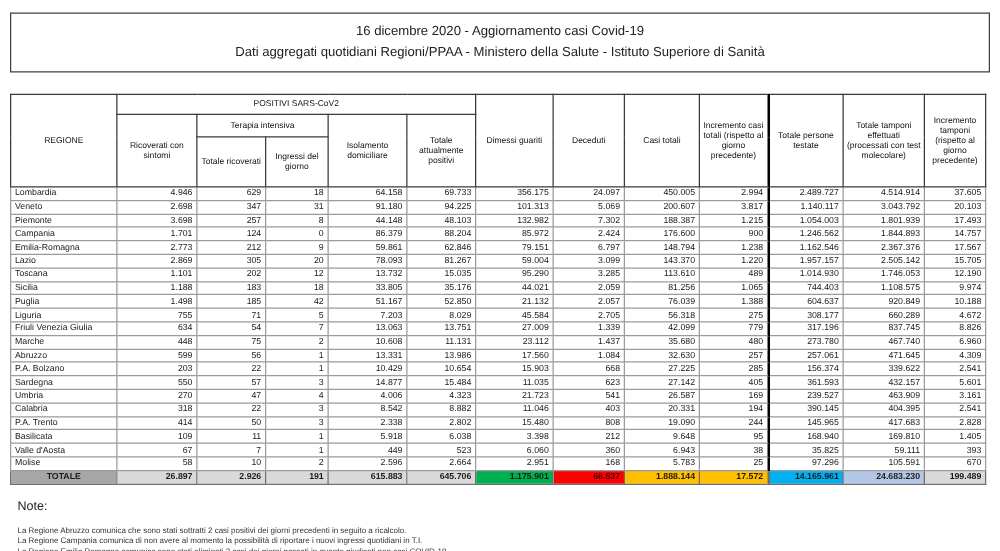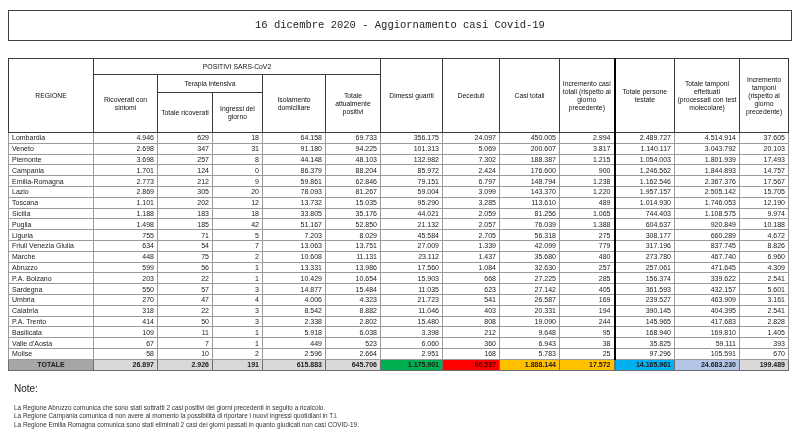--- a/index.html
+++ b/index.html
@@ -14,21 +14,21 @@
   .page { width: 800px; height: 441px; padding: 10px 8px 0 8px; }
 
   
   .title-box {
     border: 1px solid #404040;
     width: 784px;
     padding: 7px 4px 8px 4px;
     text-align: center;
     margin-bottom: 17px;
   }
-  .title-line { font-size: 10.5px; line-height: 14px; color: #222; font-family: Liberation Mono, monospace; }
+  .title-line { font-size: 10.5px; line-height: 14px; color: #222; }
   .title-line + .title-line { margin-top: 3px; }
 
   
   table.covid-table {
     table-layout: fixed;
     border-collapse: collapse;
     width: 780px;
     border: 1px solid #000;
   }
   .covid-table th {
@@ -85,20 +85,21 @@
   .notes-label { font-size: 10px; color: #222; margin-bottom: 10px; }
   .note-line { font-size: 6.4px; line-height: 8.5px; color: #333; }
 </style>
 </head>
 <body>
 
 <div class="page">
 
   <div class="title-box">
     <div class="title-line">16 dicembre 2020 - Aggiornamento casi Covid-19</div>
+    <div class="title-line">Dati aggregati quotidiani Regioni/PPAA - Ministero della Salute - Istituto Superiore di Sanità</div>
   </div>
 
   <table class="covid-table">
     <colgroup>
       <col style="width:85px">
         <col style="width:64px">
         <col style="width:55px">
         <col style="width:50px">
       <col style="width:63px">
         <col style="width:55px">

